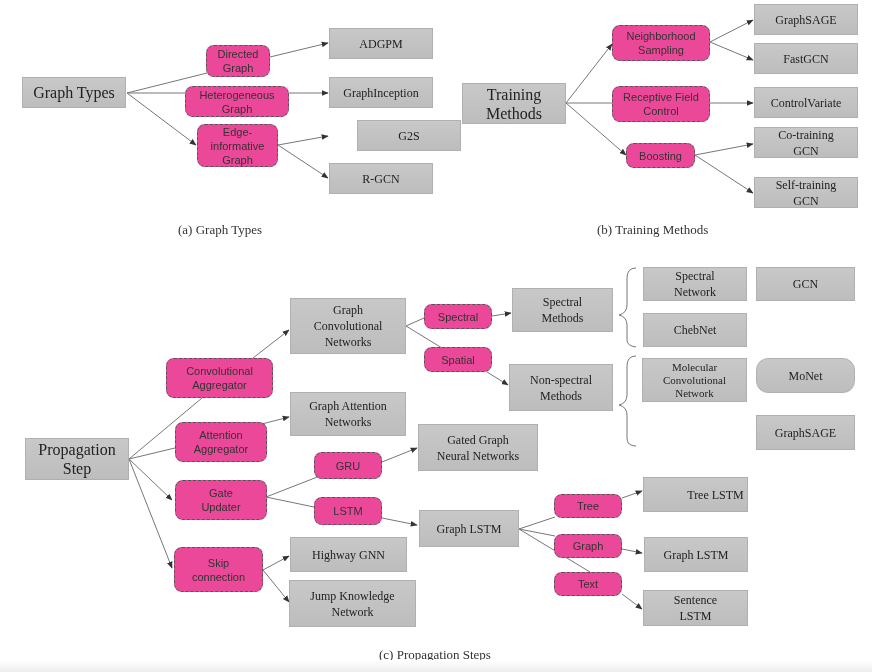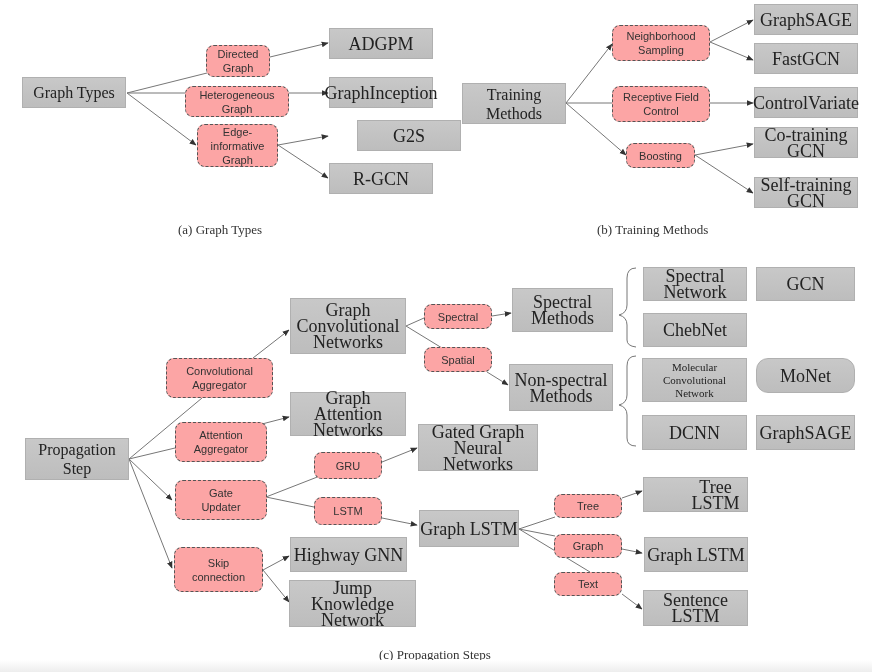--- a/index.html
+++ b/index.html
@@ -1,23 +1,23 @@
 <!DOCTYPE html>
 <html><head>
 <meta charset="utf-8">
 <style>
   html,body{margin:0;padding:0;background:#ffffff;}
   body{width:872px;height:672px;position:relative;overflow:hidden;}
   .stage{position:absolute;left:0;top:0;width:872px;height:672px;}
   .box{position:absolute;box-sizing:border-box;background:linear-gradient(180deg,#c8c8c8 0%,#bdbdbd 100%);
        border:1px solid #b0b0b0;display:flex;align-items:center;justify-content:center;text-align:center;
-       font-family:"Liberation Serif","DejaVu Serif",serif;color:#222;font-size:18px;line-height:16px;white-space:pre-line;}
+       font-family:"Liberation Serif","DejaVu Serif",serif;color:#222;font-size:12px;line-height:16px;white-space:pre-line;}
   .box.big{font-size:16px;line-height:19px;}
   .box.sm{font-size:11px;line-height:13px;}
-  .dash{position:absolute;box-sizing:border-box;border:1.3px dashed #555;border-radius:8px;background:#fca5a5;
+  .dash{position:absolute;box-sizing:border-box;border:1.3px dashed #555;border-radius:8px;background:#ec4899;
        display:flex;align-items:center;justify-content:center;text-align:center;
        font-family:"Liberation Sans","DejaVu Sans",sans-serif;color:#333;font-size:11px;line-height:14px;white-space:pre-line;}
   .cap{position:absolute;font-family:"Liberation Serif","DejaVu Serif",serif;font-size:13px;color:#333;white-space:nowrap;}
   svg.lines{position:absolute;left:0;top:0;}
   .bottomfade{position:absolute;left:0;top:660px;width:872px;height:12px;background:linear-gradient(180deg,#fff,#ededed);}
 </style>
 </head>
 <body>
 
 <div class="stage">
@@ -138,21 +138,20 @@
 
 <div class="box" style="left:643px;top:267px;width:104px;height:34px;">Spectral
 Network</div>
 <div class="box" style="left:756px;top:267px;width:99px;height:34px;">GCN</div>
 <div class="box" style="left:643px;top:313px;width:104px;height:34px;">ChebNet</div>
 
 <div class="box sm" style="left:642px;top:358px;width:105px;height:44px;">Molecular
 Convolutional
 Network</div>
 <div class="box" style="left:756px;top:358px;width:99px;height:35px;border-radius:12px;">MoNet</div>
-<div class="box" style="left:642px;top:415px;width:105px;height:35px;">DCNN</div>
 <div class="box" style="left:756px;top:415px;width:99px;height:35px;">GraphSAGE</div>
 
 <div class="dash" style="left:314px;top:452px;width:68px;height:27px;">GRU</div>
 <div class="dash" style="left:314px;top:497px;width:68px;height:28px;">LSTM</div>
 
 <div class="box" style="left:418px;top:424px;width:120px;height:47px;">Gated Graph
 Neural Networks</div>
 <div class="box" style="left:419px;top:510px;width:100px;height:37px;">Graph LSTM</div>
 
 <div class="dash" style="left:554px;top:494px;width:68px;height:24px;">Tree</div>

